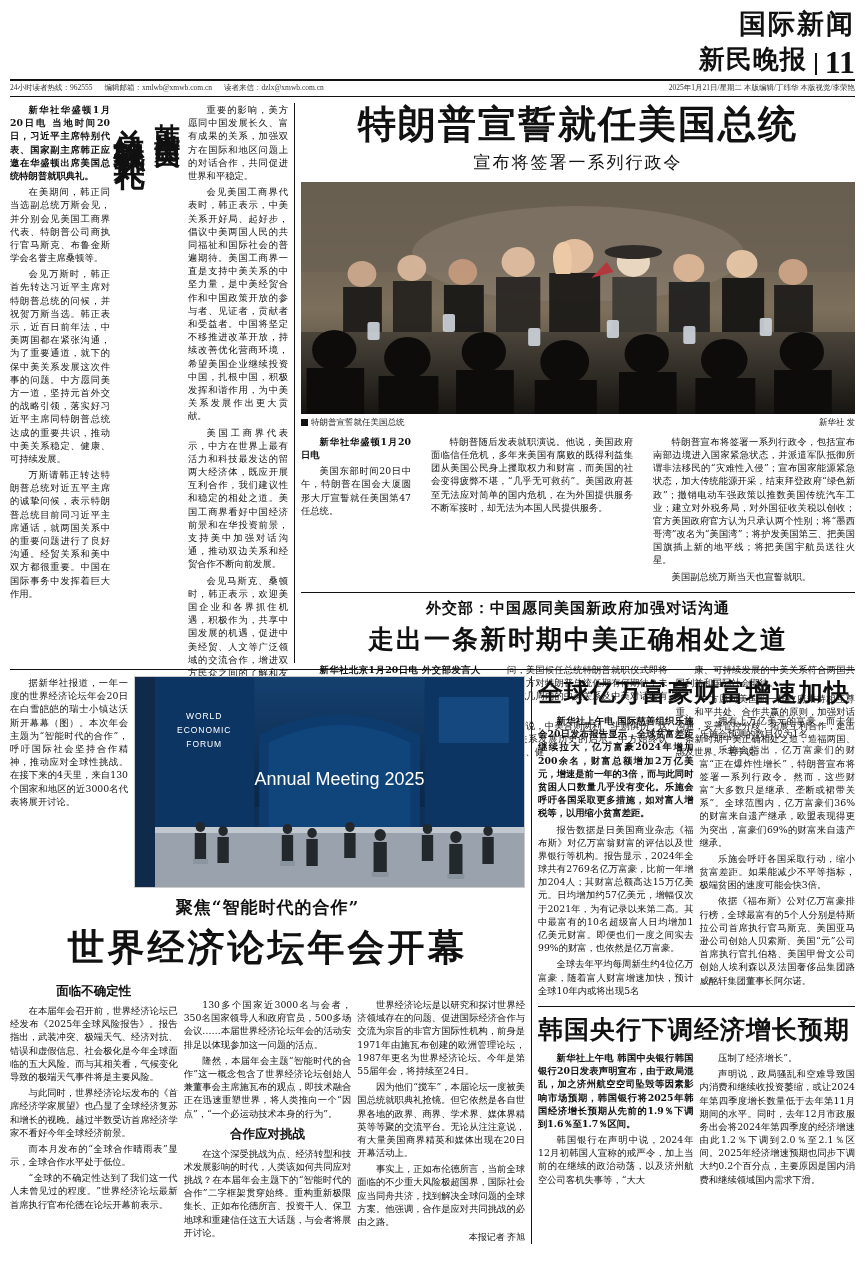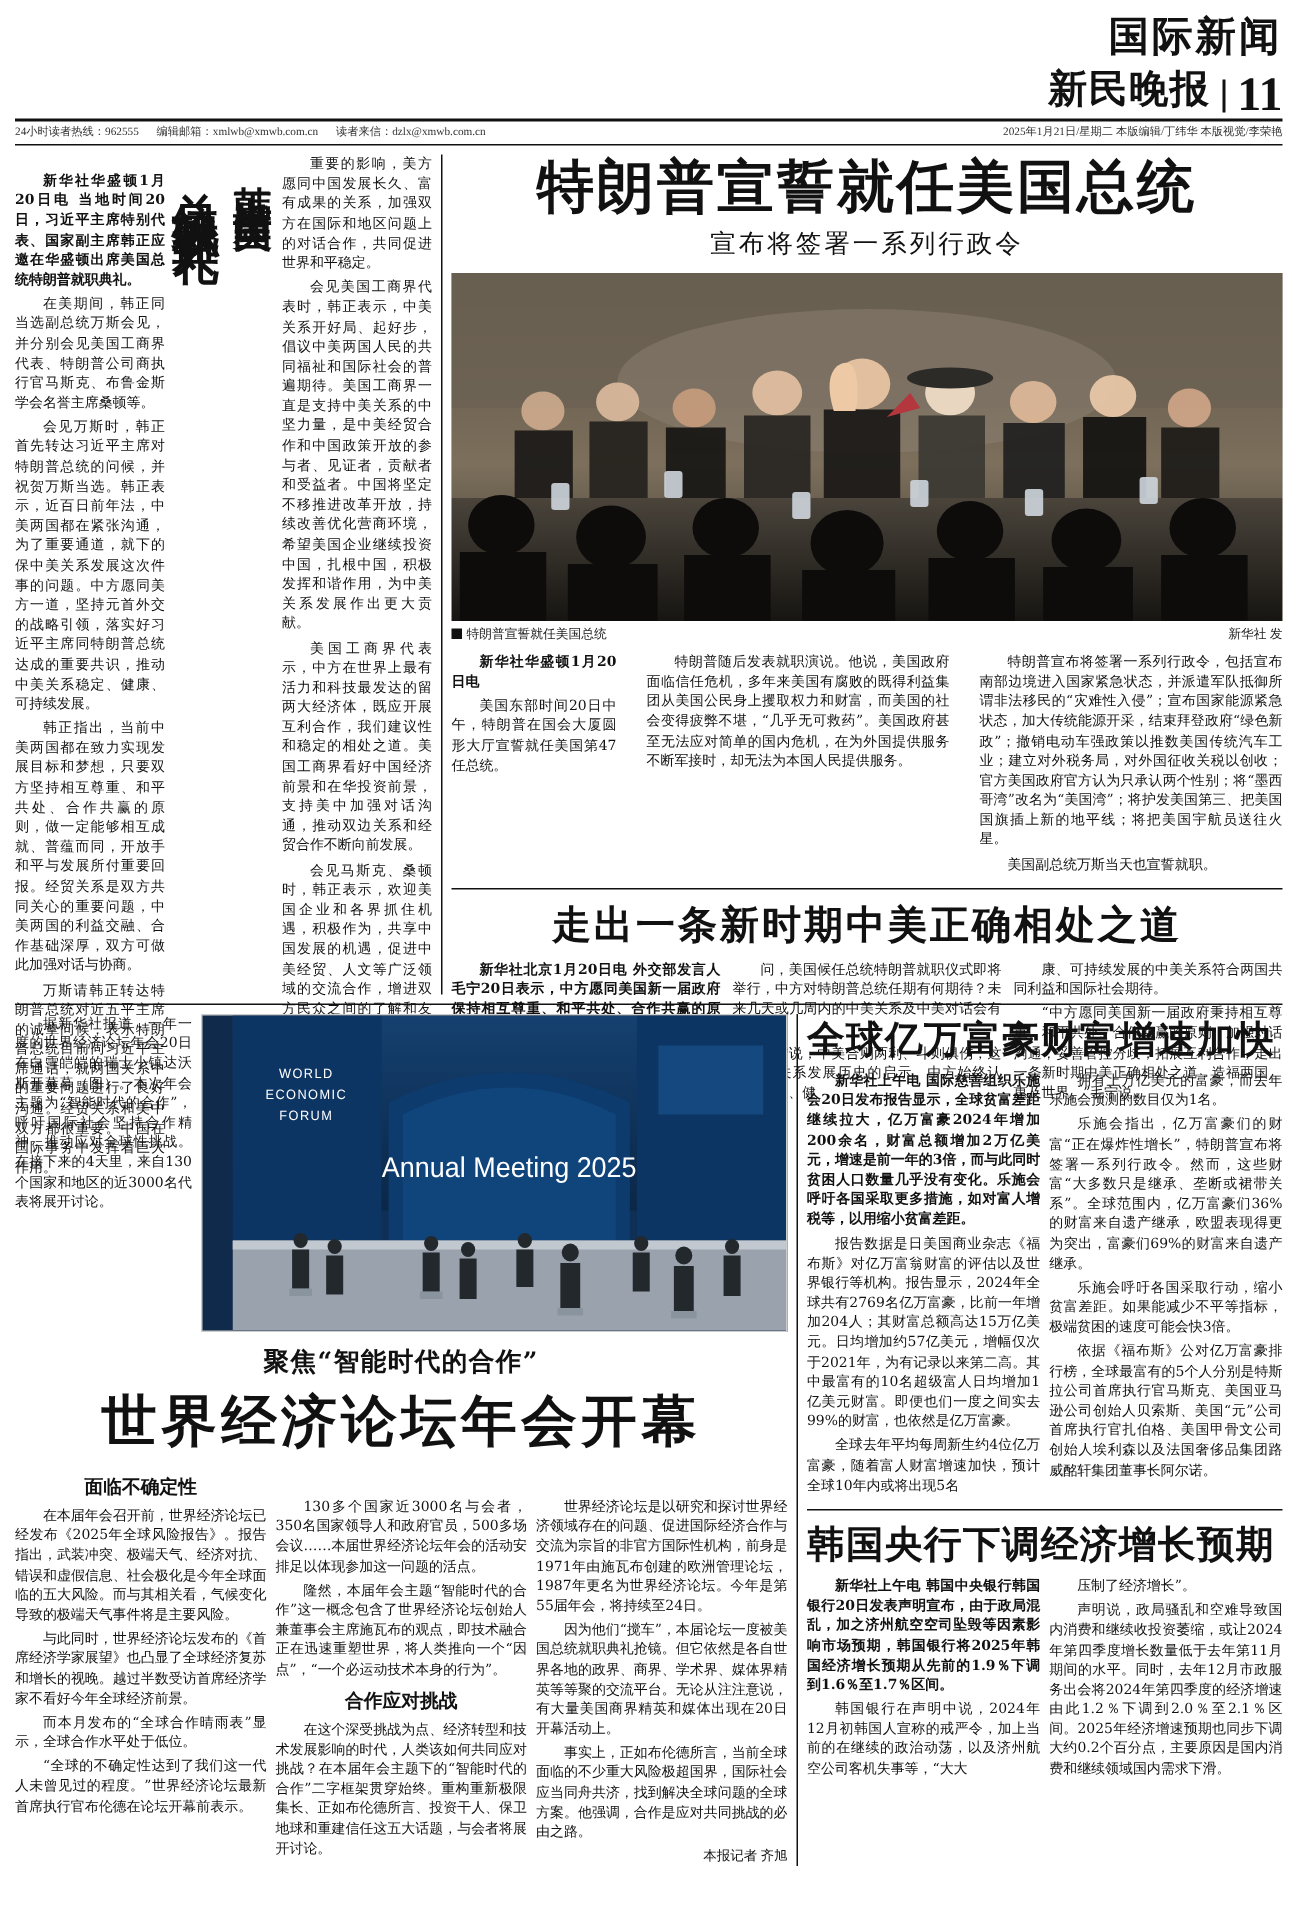--- a/index.html
+++ b/index.html
@@ -75,26 +75,25 @@
     <div class="sb-left">
       <span>24小时读者热线：962555</span>
       <span>编辑邮箱：xmlwb@xmwb.com.cn</span>
       <span>读者来信：dzlx@xmwb.com.cn</span>
     </div>
     <div class="sb-right">2025年1月21日/星期二  本版编辑/丁纬华  本版视觉/李荣艳</div>
   </div>
 
   <div class="top-area">
 
-    <div class="col" style="width:100px;margin-top:11px;">
+    <div class="col" style="width:100px;">
       <div class="body-cn">
         <p class="lead">新华社华盛顿1月20日电  当地时间20日，习近平主席特别代表、国家副主席韩正应邀在华盛顿出席美国总统特朗普就职典礼。</p>
         <p>在美期间，韩正同当选副总统万斯会见，并分别会见美国工商界代表、特朗普公司商执行官马斯克、布鲁金斯学会名誉主席桑顿等。</p>
         <p>会见万斯时，韩正首先转达习近平主席对特朗普总统的问候，并祝贺万斯当选。韩正表示，近百日前年法，中美两国都在紧张沟通，为了重要通道，就下的保中美关系发展这次件事的问题。中方愿同美方一道，坚持元首外交的战略引领，落实好习近平主席同特朗普总统达成的重要共识，推动中美关系稳定、健康、可持续发展。</p>
-        <p>韩正指出，当前中美两国都在致力实现发展目标和梦想，只要双方坚持相互尊重、和平共处、合作共赢的原则，做一定能够相互成就、普蕴而同，开放手和平与发展所付重要回报。经贸关系是双方共同关心的重要问题，中美两国的利益交融、合作基础深厚，双方可做此加强对话与协商。</p>
         <p>万斯请韩正转达特朗普总统对近五平主席的诚挚问候，表示特朗普总统目前同习近平主席通话，就两国关系中的重要问题进行了良好沟通。经贸关系和美中双方都很重要。中国在国际事务中发挥着巨大作用。</p>
         <p></p>
       </div>
     </div>
 
     <div class="col" style="width:78px;display:flex;justify-content:center;gap:4px;padding:0 2px;">
       <div class="vert-head">总统就职典礼</div>
       <div class="vert-sub">韩正出席美国</div>
     </div>
 
@@ -204,20 +203,21 @@
         </div>
         <div style="flex:1;" class="body-cn">
           <p>特朗普宣布将签署一系列行政令，包括宣布南部边境进入国家紧急状态，并派遣军队抵御所谓非法移民的“灾难性入侵”；宣布国家能源紧急状态，加大传统能源开采，结束拜登政府“绿色新政”；撤销电动车强政策以推数美国传统汽车工业；建立对外税务局，对外国征收关税以创收；官方美国政府官方认为只承认两个性别；将“墨西哥湾”改名为“美国湾”；将护发美国第三、把美国国旗插上新的地平线；将把美国宇航员送往火星。</p>
           <p>美国副总统万斯当天也宣誓就职。</p>
         </div>
       </div>
 
       <div class="hrule"></div>
 
       <div>
+        <div class="mid-kicker">外交部：中国愿同美国新政府加强对话沟通</div>
         <div class="mid-head">走出一条新时期中美正确相处之道</div>
         <div style="display:flex;gap:8px;margin-top:6px;">
           <div style="flex:1;" class="body-cn">
             <p class="lead">新华社北京1月20日电  外交部发言人毛宁20日表示，中方愿同美国新一届政府保持相互尊重、和平共处、合作共赢的原则，加强对话沟通，妥善管控分歧，拓展互利合作，走出一条新时期中美正确相处之道。</p>
             <p>当日例行记者会上，有记者</p>
           </div>
           <div style="flex:1;" class="body-cn">
             <p>问，美国候任总统特朗普就职仪式即将举行，中方对特朗普总统任期有何期待？未来几天或几周内的中美关系及中美对话会有何进展？</p>
             <p>毛宁说，中美合则两利、斗则俱伤，这是中美关系发展历史的启示。中方始终认为，稳定、健</p>
           </div>

